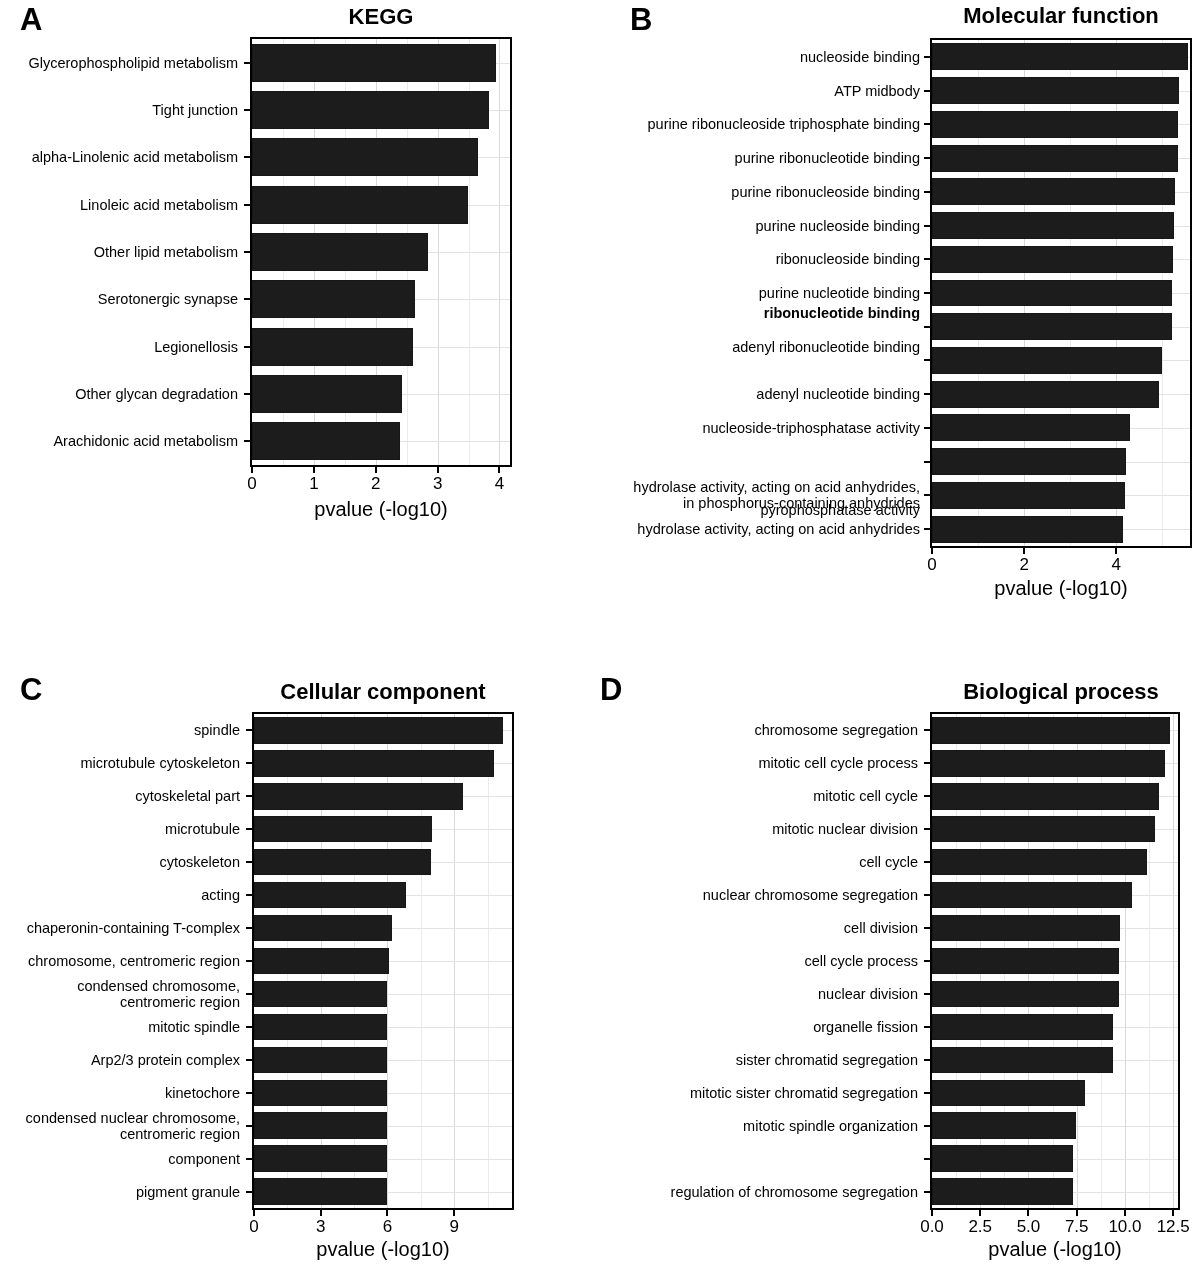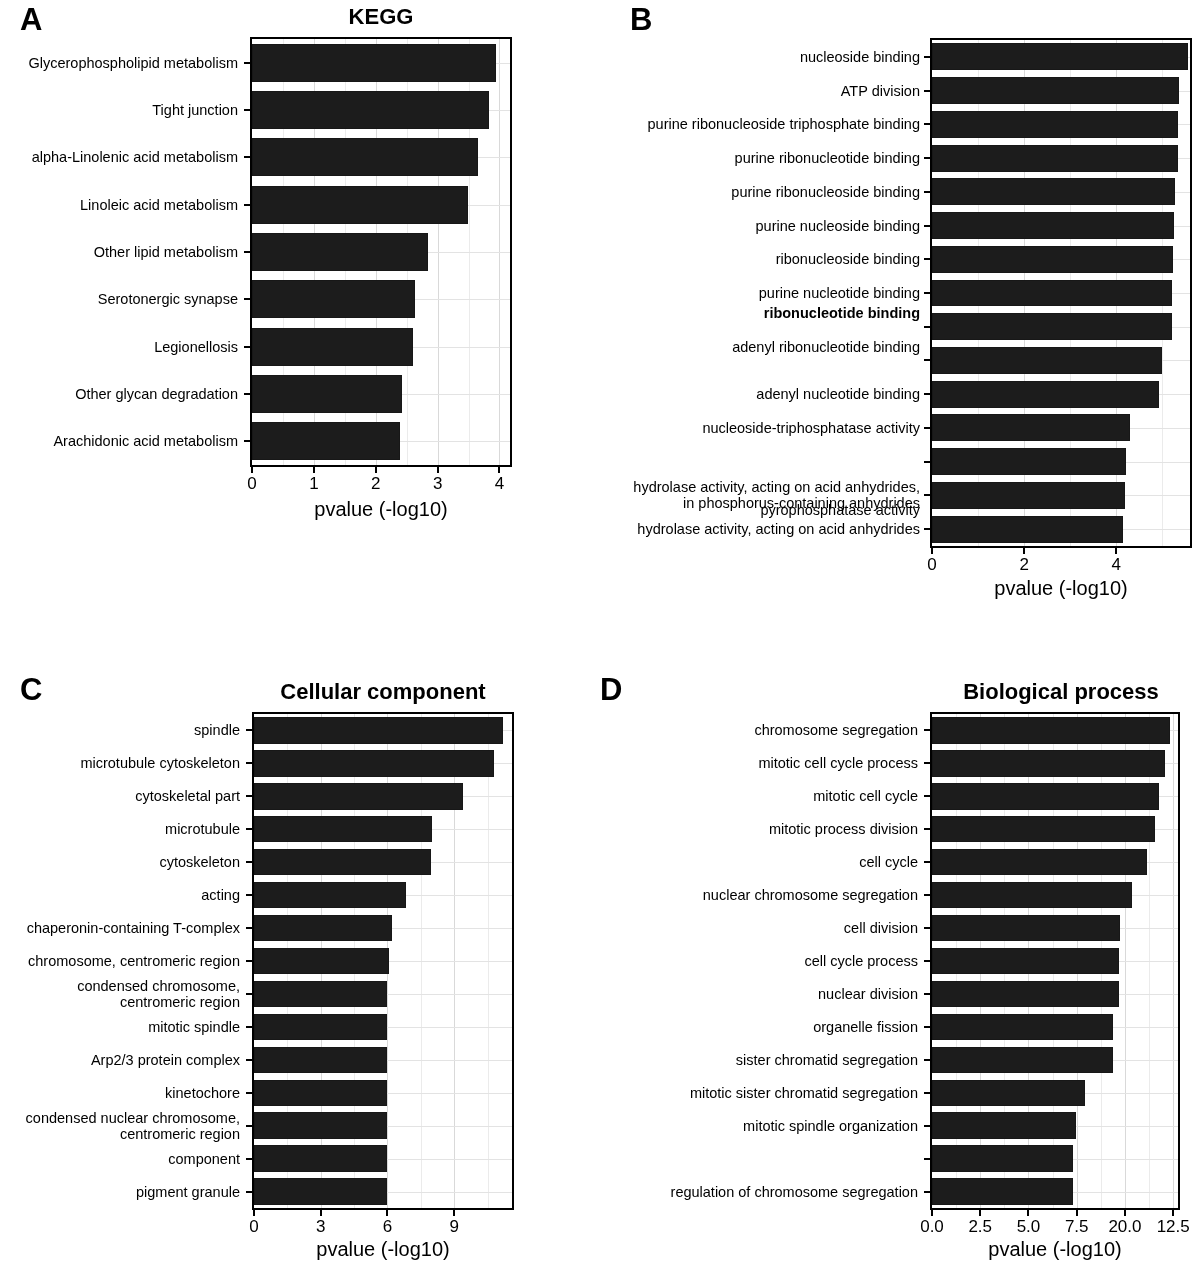--- a/index.html
+++ b/index.html
@@ -193,23 +193,24 @@
         <div class="tickmark" style="left: 436.612px; top: 467px;"></div>
         <div class="tick-label" style="left: 437.612px; top: 475px;">3</div>
         <div class="tickmark" style="left: 498.482px; top: 467px;"></div>
         <div class="tick-label" style="left: 499.482px; top: 475px;">4</div>
       </div>
     <div class="axis-title" style="left:381px; top:498px;">pvalue (-log10)</div>
   </div>
 
   <div class="panel" style="left:600px; top:0px; width:600px; height:620px;">
     <div class="panel-letter" style="left:30px; top:4px;">B</div>
+    <div class="panel-title" style="left:330px; top:4px; width:262px;">Molecular function</div>
     <div class="labels" id="labels-B" style="left:0px; top:0px; width:320px; height:510px;">
         <div class="cat-label" style="top: 56.8667px; right: 0px; width: 320px;">nucleoside binding</div>
-        <div class="cat-label" style="top: 90.6px; right: 0px; width: 320px;">ATP division</div>
+        <div class="cat-label" style="top: 90.6px; right: 0px; width: 320px;">ATP midbody</div>
         <div class="cat-label" style="top: 124.333px; right: 0px; width: 320px;">purine ribonucleoside triphosphate binding</div>
         <div class="cat-label" style="top: 158.067px; right: 0px; width: 320px;">purine ribonucleotide binding</div>
         <div class="cat-label" style="top: 191.8px; right: 0px; width: 320px;">purine ribonucleoside binding</div>
         <div class="cat-label" style="top: 225.533px; right: 0px; width: 320px;">purine nucleoside binding</div>
         <div class="cat-label" style="top: 259.267px; right: 0px; width: 320px;">ribonucleoside binding</div>
         <div class="cat-label" style="top: 293px; right: 0px; width: 320px;">purine nucleotide binding</div>
         <div class="cat-label" style="top: 313px; right: 0px; width: 320px; font-weight: bold;">ribonucleotide binding</div>
         <div class="cat-label" style="top: 347px; right: 0px; width: 320px;">adenyl ribonucleotide binding</div>
         <div class="cat-label" style="top: 394.2px; right: 0px; width: 320px;">adenyl nucleotide binding</div>
         <div class="cat-label" style="top: 427.933px; right: 0px; width: 320px;">nucleoside-triphosphatase activity</div>
@@ -370,21 +371,21 @@
     <div class="axis-title" style="left:383px; top:568px;">pvalue (-log10)</div>
   </div>
 
   <div class="panel" style="left:600px; top:670px; width:600px; height:611px;">
     <div class="panel-letter" style="left:0px; top:4px;">D</div>
     <div class="panel-title" style="left:330px; top:10px; width:262px;">Biological process</div>
     <div class="labels" id="labels-D" style="left:0px; top:0px; width:318px; height:500px;">
         <div class="cat-label" style="top: 60.4667px; right: 0px; width: 318px;">chromosome segregation</div>
         <div class="cat-label" style="top: 93.4px; right: 0px; width: 318px;">mitotic cell cycle process</div>
         <div class="cat-label" style="top: 126.333px; right: 0px; width: 318px;">mitotic cell cycle</div>
-        <div class="cat-label" style="top: 159.267px; right: 0px; width: 318px;">mitotic process division</div>
+        <div class="cat-label" style="top: 159.267px; right: 0px; width: 318px;">mitotic nuclear division</div>
         <div class="cat-label" style="top: 192.2px; right: 0px; width: 318px;">cell cycle</div>
         <div class="cat-label" style="top: 225.133px; right: 0px; width: 318px;">nuclear chromosome segregation</div>
         <div class="cat-label" style="top: 258.067px; right: 0px; width: 318px;">cell division</div>
         <div class="cat-label" style="top: 291px; right: 0px; width: 318px;">cell cycle process</div>
         <div class="cat-label" style="top: 323.933px; right: 0px; width: 318px;">nuclear division</div>
         <div class="cat-label" style="top: 356.867px; right: 0px; width: 318px;">organelle fission</div>
         <div class="cat-label" style="top: 389.8px; right: 0px; width: 318px;">sister chromatid segregation</div>
         <div class="cat-label" style="top: 422.733px; right: 0px; width: 318px;">mitotic sister chromatid segregation</div>
         <div class="cat-label" style="top: 455.667px; right: 0px; width: 318px;">mitotic spindle organization</div>
         <div class="cat-label" style="top: 521.533px; right: 0px; width: 318px;">regulation of chromosome segregation</div>
@@ -449,20 +450,20 @@
         <div class="ytickmark" style="left: 324px; top: 520.533px;"></div>
         <div class="tickmark" style="left: 331px; top: 540px;"></div>
         <div class="tick-label" style="left: 332px; top: 548px;">0.0</div>
         <div class="tickmark" style="left: 379.235px; top: 540px;"></div>
         <div class="tick-label" style="left: 380.235px; top: 548px;">2.5</div>
         <div class="tickmark" style="left: 427.471px; top: 540px;"></div>
         <div class="tick-label" style="left: 428.471px; top: 548px;">5.0</div>
         <div class="tickmark" style="left: 475.706px; top: 540px;"></div>
         <div class="tick-label" style="left: 476.706px; top: 548px;">7.5</div>
         <div class="tickmark" style="left: 523.941px; top: 540px;"></div>
-        <div class="tick-label" style="left: 524.941px; top: 548px;">20.0</div>
+        <div class="tick-label" style="left: 524.941px; top: 548px;">10.0</div>
         <div class="tickmark" style="left: 572.176px; top: 540px;"></div>
         <div class="tick-label" style="left: 573.176px; top: 548px;">12.5</div>
       </div>
     <div class="axis-title" style="left:455px; top:568px;">pvalue (-log10)</div>
   </div>
 
 </div>
 
 </body></html>

